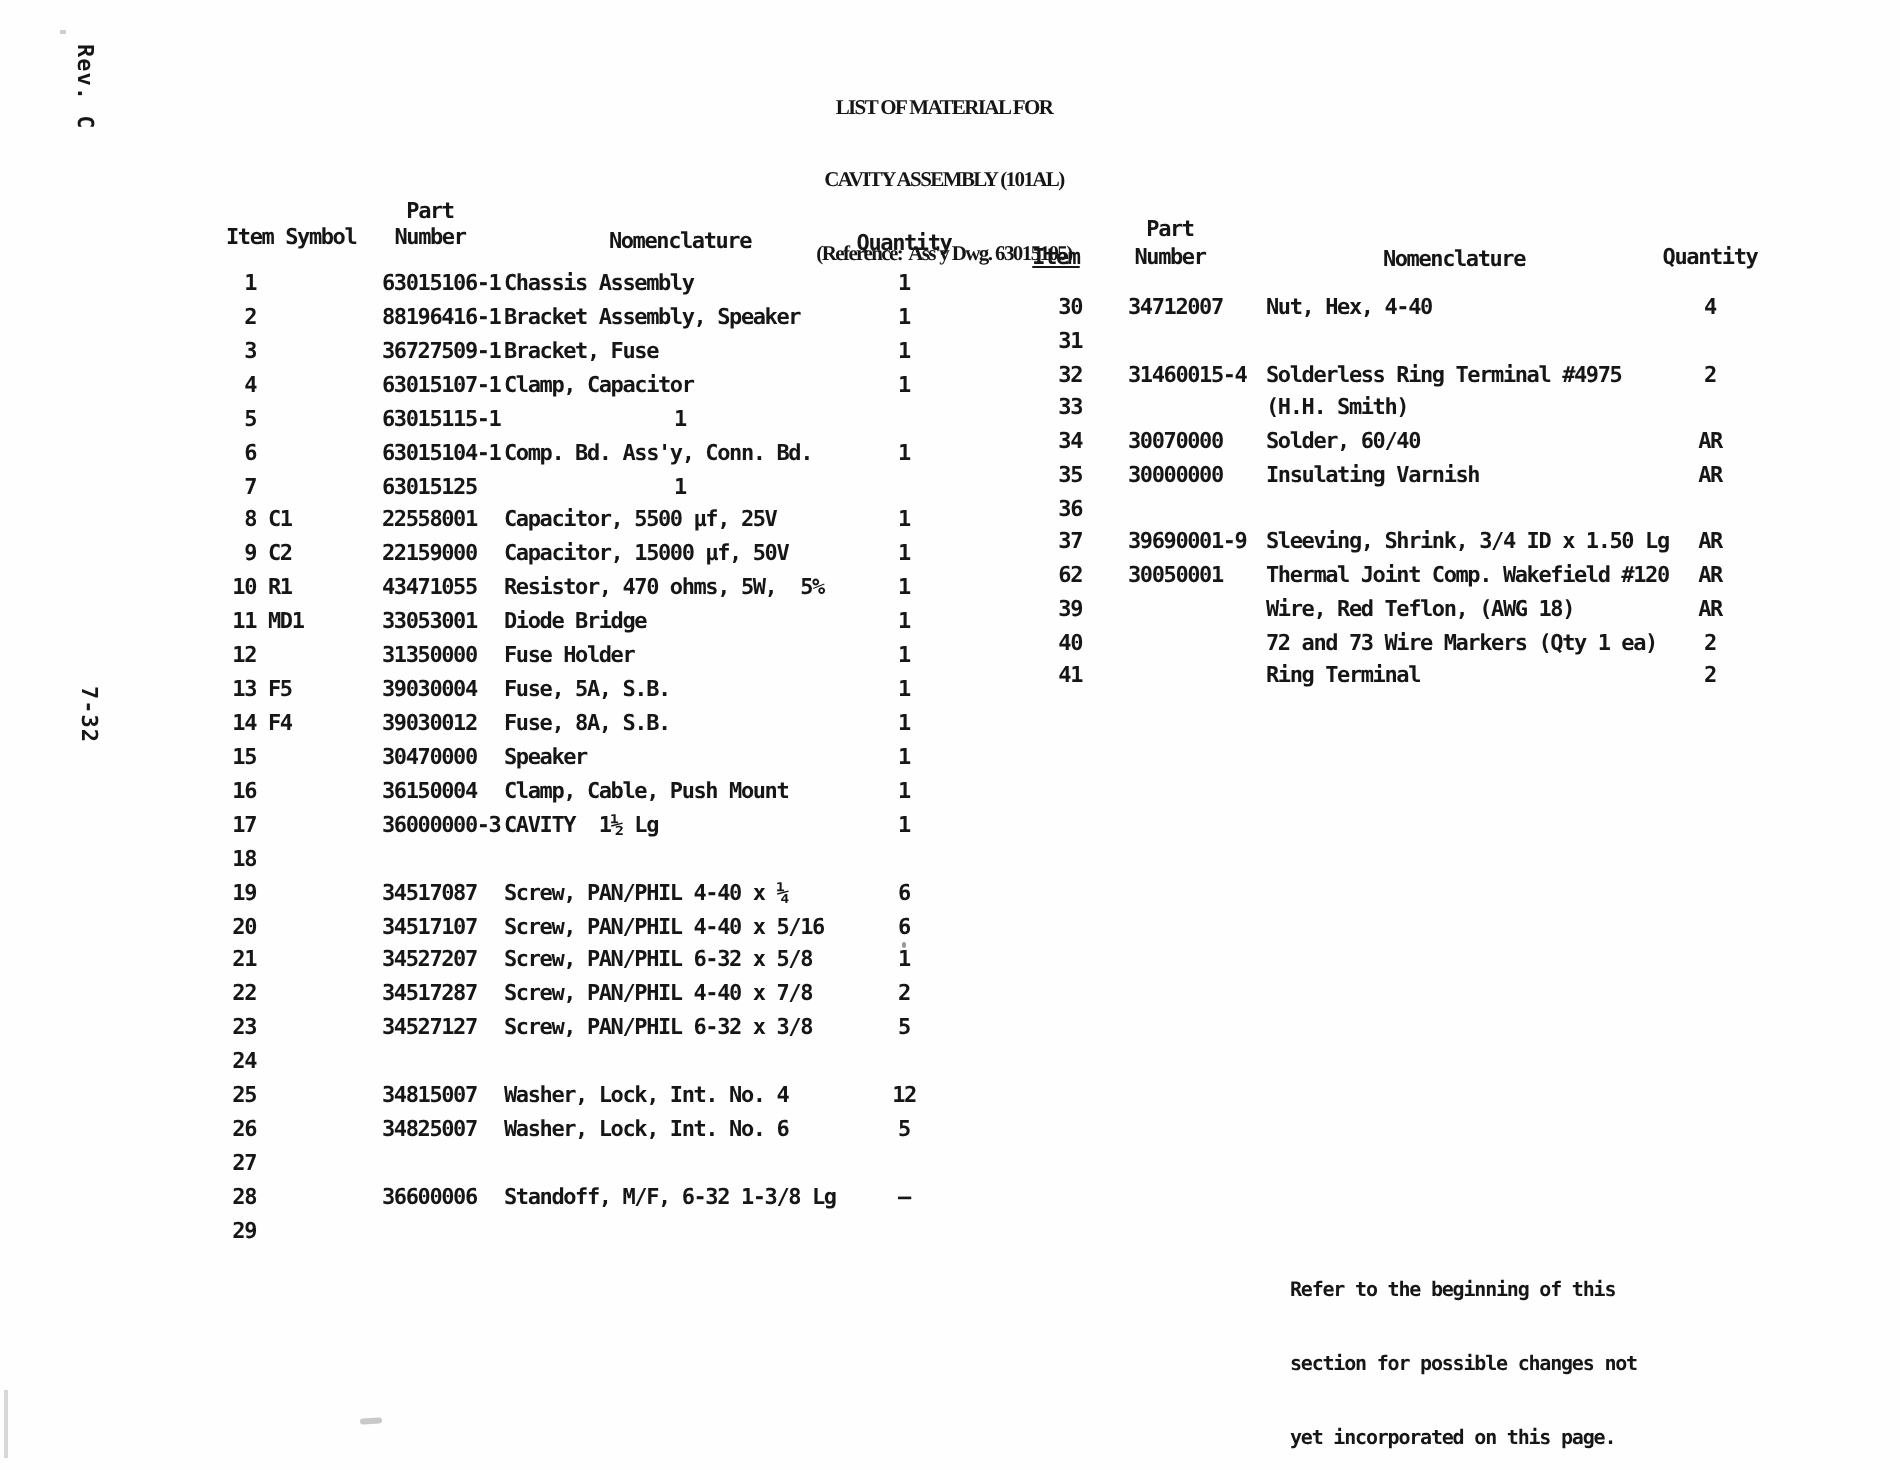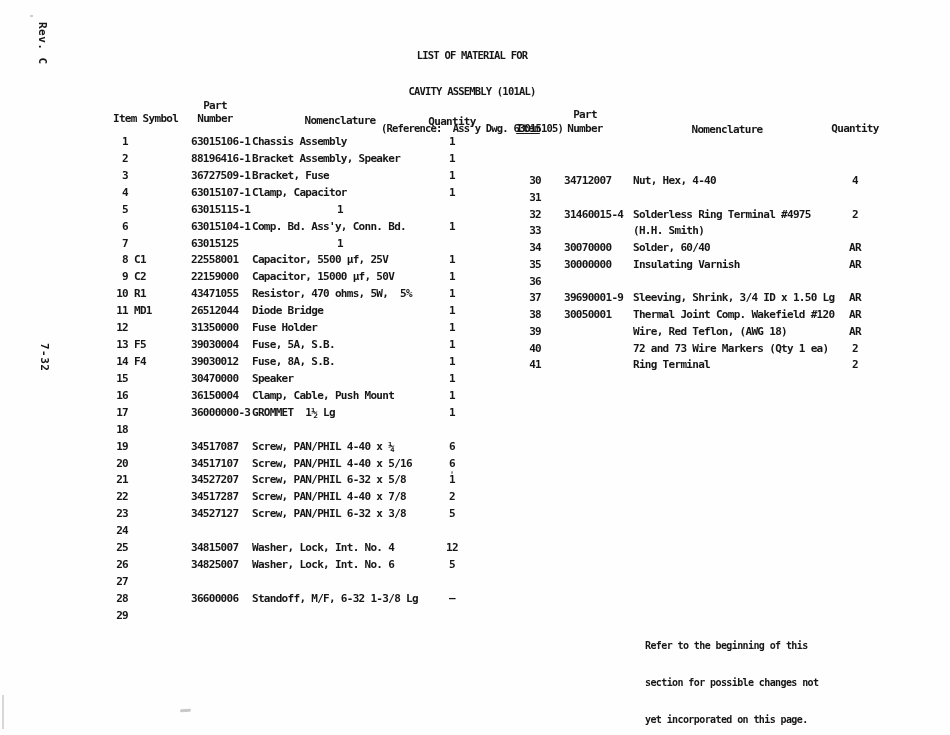--- a/index.html
+++ b/index.html
@@ -34,20 +34,21 @@
   .doc-title {
     position: absolute;
     left: 322px;
     top: 24px;
     width: 300px;
     text-align: center;
     font-size: 10.5px;
     letter-spacing: -0.8px;
     line-height: 12.3px;
     white-space: pre;
+    font-family: Liberation Serif, serif;
   }
 
   
   .th {
     position: absolute;
     font-size: 11px;
     letter-spacing: -0.7px;
     white-space: pre;
     text-align: center;
   }
@@ -64,21 +65,21 @@
   .rt-nomen       { left: 629px; top: 123px; width: 196px; }
   .rt-qty         { left: 825px; top: 122px; width: 60px; }
 
   
   .rows {
     position: absolute;
     font-size: 11px;
     letter-spacing: -0.7px;
   }
   #left-rows  { left: 100px; top: 134px; width: 376px; }
-  #right-rows { left: 515px; top: 146px; width: 370px; margin-top: 27px; }
+  #right-rows { left: 515px; top: 146px; width: 370px; }
   .trow { display: grid; }
   #left-rows  .trow { grid-template-columns: 28px 50px 74px 176px 48px; height: 16.93px; line-height: 16.93px; }
   #right-rows .trow { grid-template-columns: 26px 88px 196px 60px;      height: 16.75px; line-height: 16.75px; }
   .cell { white-space: pre; overflow: visible; }
   .cell-item   { text-align: right; }
   .cell-symbol { padding-left: 6px; }
   #left-rows  .cell-part { padding-left: 1px; margin-left: 12px; }
   #right-rows .cell-part { padding-left: 23px; }
   #right-rows .cell-nomenclature { padding-left: 4px; }
   .cell-qty    { text-align: center; }
@@ -187,21 +188,21 @@
         <div class="trow">
           <span class="cell cell-item">10</span>
           <span class="cell cell-symbol">R1</span>
           <span class="cell cell-part">43471055</span>
           <span class="cell cell-nomenclature">Resistor, 470 ohms, 5W,  5%</span>
           <span class="cell cell-qty">1</span>
         </div>
         <div class="trow">
           <span class="cell cell-item">11</span>
           <span class="cell cell-symbol">MD1</span>
-          <span class="cell cell-part">26512044</span>
+          <span class="cell cell-part">33053001</span>
           <span class="cell cell-nomenclature">Diode Bridge</span>
           <span class="cell cell-qty">1</span>
         </div>
         <div class="trow">
           <span class="cell cell-item">12</span>
           <span class="cell cell-symbol"></span>
           <span class="cell cell-part">31350000</span>
           <span class="cell cell-nomenclature">Fuse Holder</span>
           <span class="cell cell-qty">1</span>
         </div>
@@ -230,21 +231,21 @@
           <span class="cell cell-item">16</span>
           <span class="cell cell-symbol"></span>
           <span class="cell cell-part">36150004</span>
           <span class="cell cell-nomenclature">Clamp, Cable, Push Mount</span>
           <span class="cell cell-qty">1</span>
         </div>
         <div class="trow">
           <span class="cell cell-item">17</span>
           <span class="cell cell-symbol"></span>
           <span class="cell cell-part">36000000-3</span>
-          <span class="cell cell-nomenclature">GROMMET  1½ Lg</span>
+          <span class="cell cell-nomenclature">CAVITY  1½ Lg</span>
           <span class="cell cell-qty">1</span>
         </div>
         <div class="trow">
           <span class="cell cell-item">18</span>
           <span class="cell cell-symbol"></span>
           <span class="cell cell-part"></span>
           <span class="cell cell-nomenclature"></span>
           <span class="cell cell-qty"></span>
         </div>
         <div class="trow">
@@ -376,21 +377,21 @@
           <span class="cell cell-nomenclature"></span>
           <span class="cell cell-qty"></span>
         </div>
         <div class="trow">
           <span class="cell cell-item">37</span>
           <span class="cell cell-part">39690001-9</span>
           <span class="cell cell-nomenclature">Sleeving, Shrink, 3/4 ID x 1.50 Lg</span>
           <span class="cell cell-qty">AR</span>
         </div>
         <div class="trow">
-          <span class="cell cell-item">38</span>
+          <span class="cell cell-item">62</span>
           <span class="cell cell-part">30050001</span>
           <span class="cell cell-nomenclature">Thermal Joint Comp. Wakefield #120</span>
           <span class="cell cell-qty">AR</span>
         </div>
         <div class="trow">
           <span class="cell cell-item">39</span>
           <span class="cell cell-part"></span>
           <span class="cell cell-nomenclature">Wire, Red Teflon, (AWG 18)</span>
           <span class="cell cell-qty">AR</span>
         </div>

